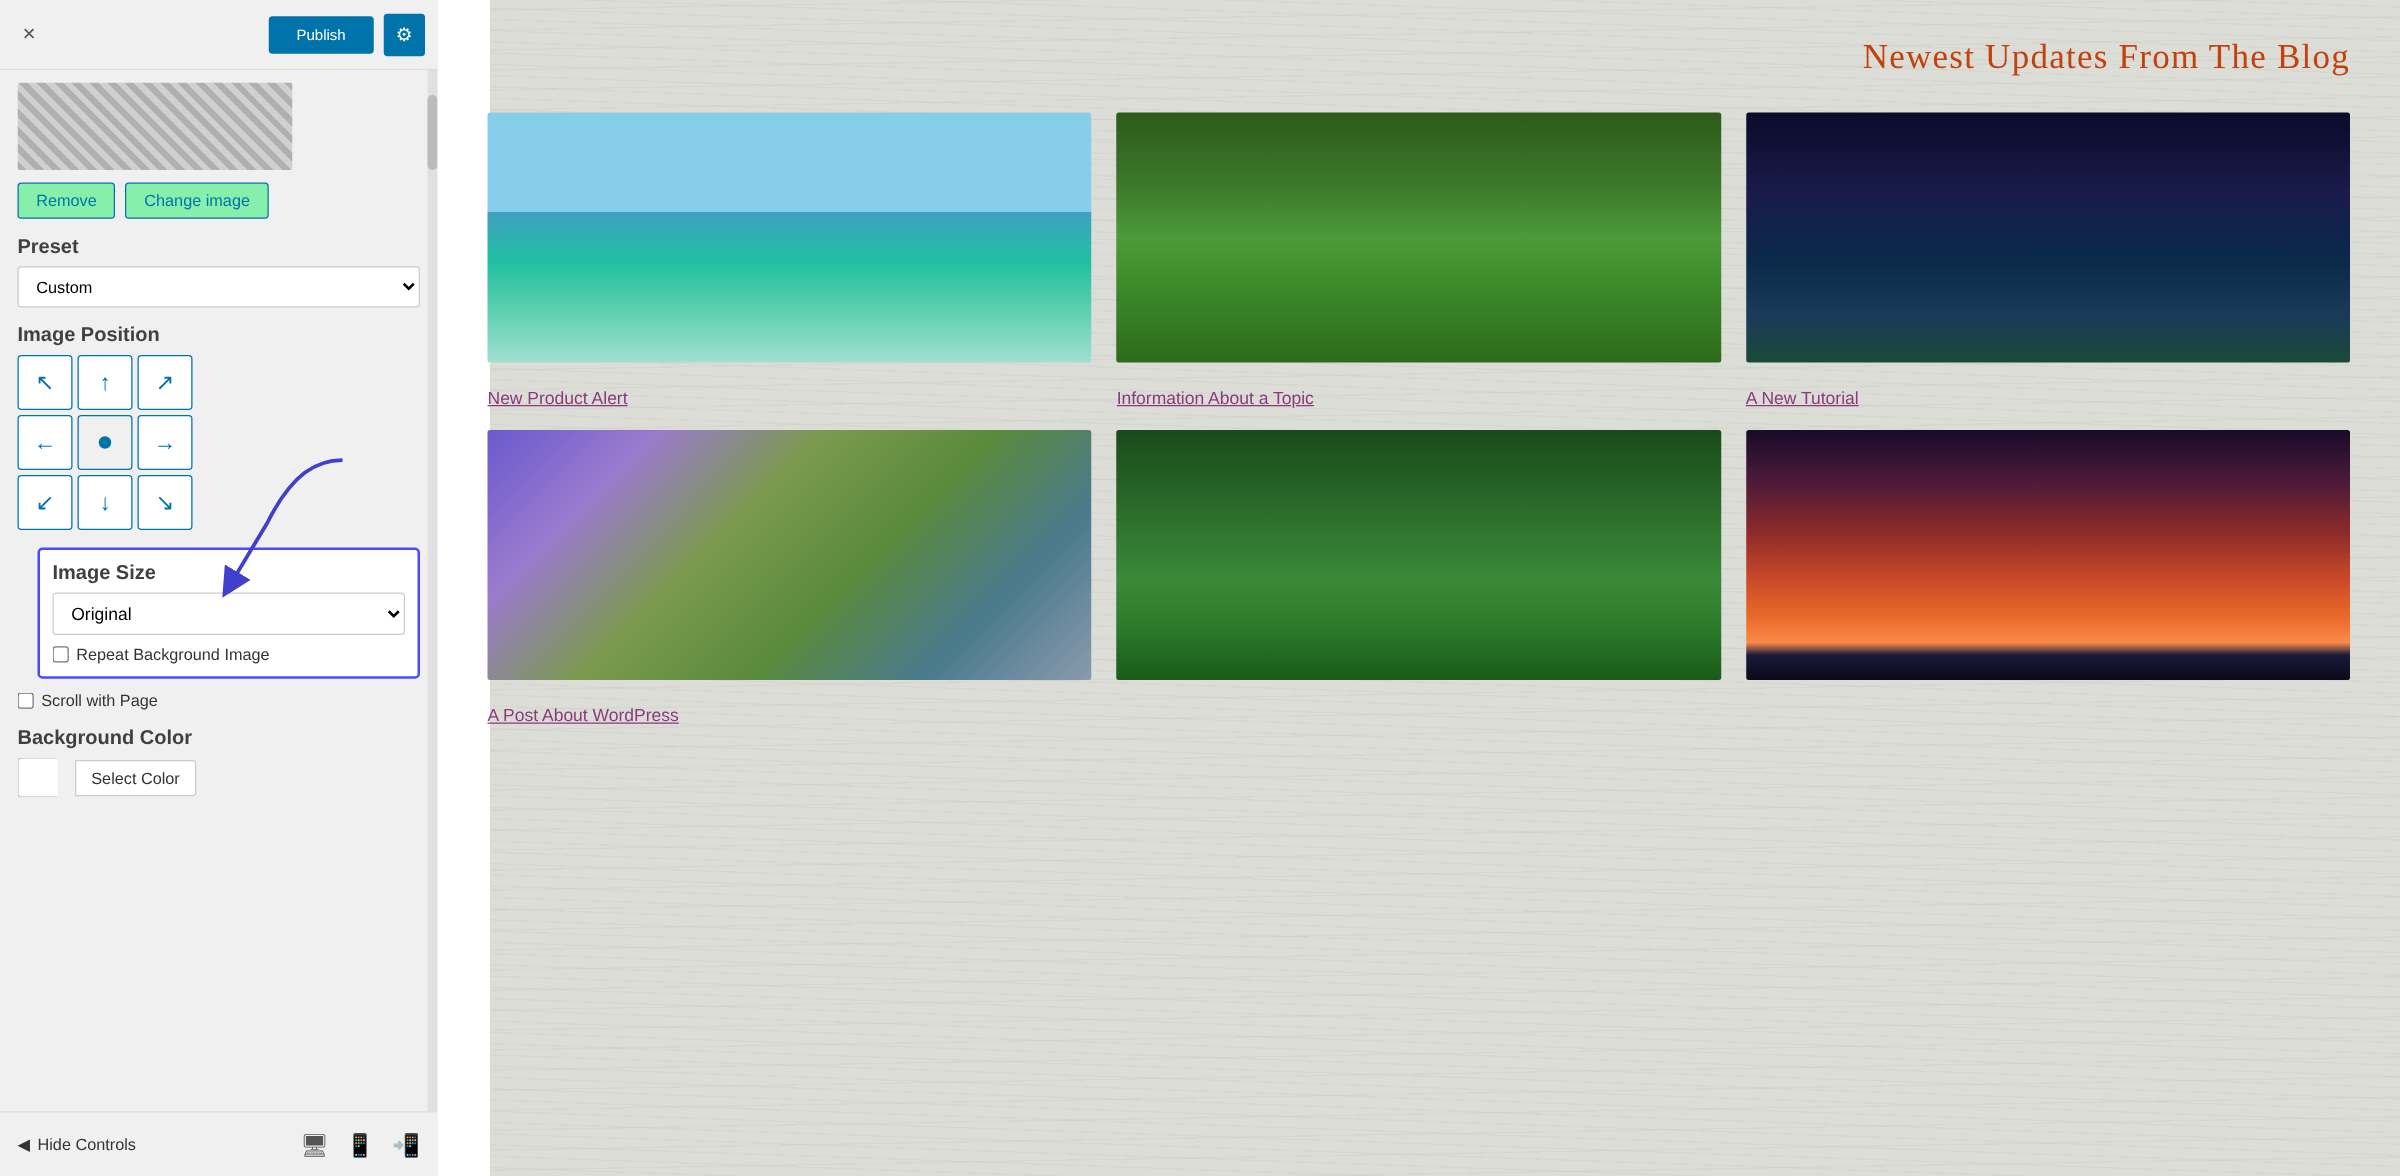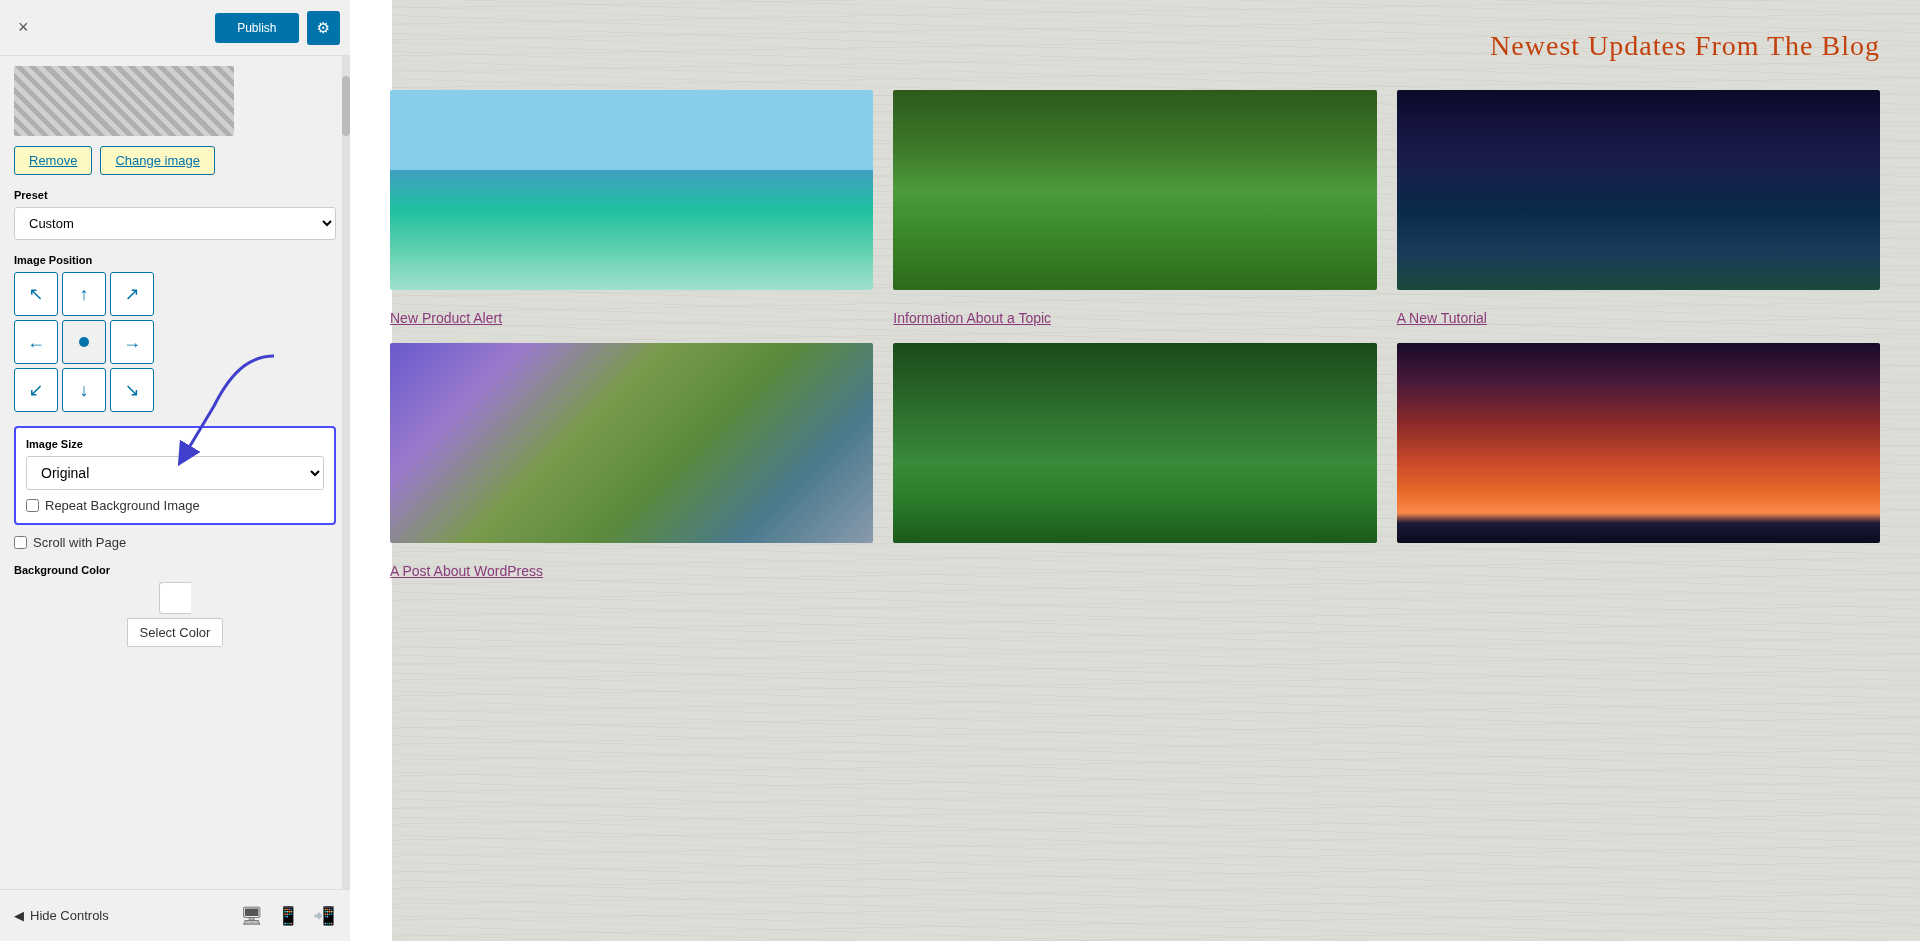--- a/index.html
+++ b/index.html
@@ -83,35 +83,34 @@
       );
     }
 
     
     .btn-row {
       display: flex;
       gap: 8px;
       margin-bottom: 14px;
     }
     .outline-btn {
-      background: #fef9c3;
+      background: #86efac;
       border: 1px solid #0073aa;
       color: #0073aa;
       padding: 6px 14px;
       cursor: pointer;
       border-radius: 3px;
       font-size: 13px;
-      text-decoration: underline;
     }
 
     
     .section-label {
-      font-size: 11px;
+      font-size: 16px;
       font-weight: 600;
-      color: #000000;
+      color: #404040;
       margin-bottom: 6px;
     }
 
     
     .preset-select {
       width: 100%;
       padding: 7px 10px;
       border: 1px solid #ccc;
       border-radius: 3px;
       background: white;
@@ -158,20 +157,21 @@
       pointer-events: none;
     }
 
     
     .highlighted-section {
       border: 2px solid #4a4aff;
       border-radius: 4px;
       padding: 10px 10px;
       margin-bottom: 10px;
       background: white;
+      margin-left: 16px;
     }
     .size-select {
       width: 100%;
       padding: 7px 10px;
       border: 1px solid #ccc;
       border-radius: 3px;
       background: white;
       font-size: 14px;
       appearance: auto;
       cursor: pointer;
@@ -196,22 +196,21 @@
       font-size: 13px;
       color: #333;
       margin-bottom: 14px;
     }
 
     
     .bg-color-section { margin-bottom: 14px; }
     .color-picker-row {
       display: flex;
       align-items: center;
-      gap: 4px;
-      flex-direction: column;
+      gap: 14px;
     }
     .color-swatch {
       width: 32px;
       height: 32px;
       background: white;
       border: 1px solid #ccc;
       border-right: none;
       border-radius: 3px 0 0 3px;
       cursor: pointer;
     }

